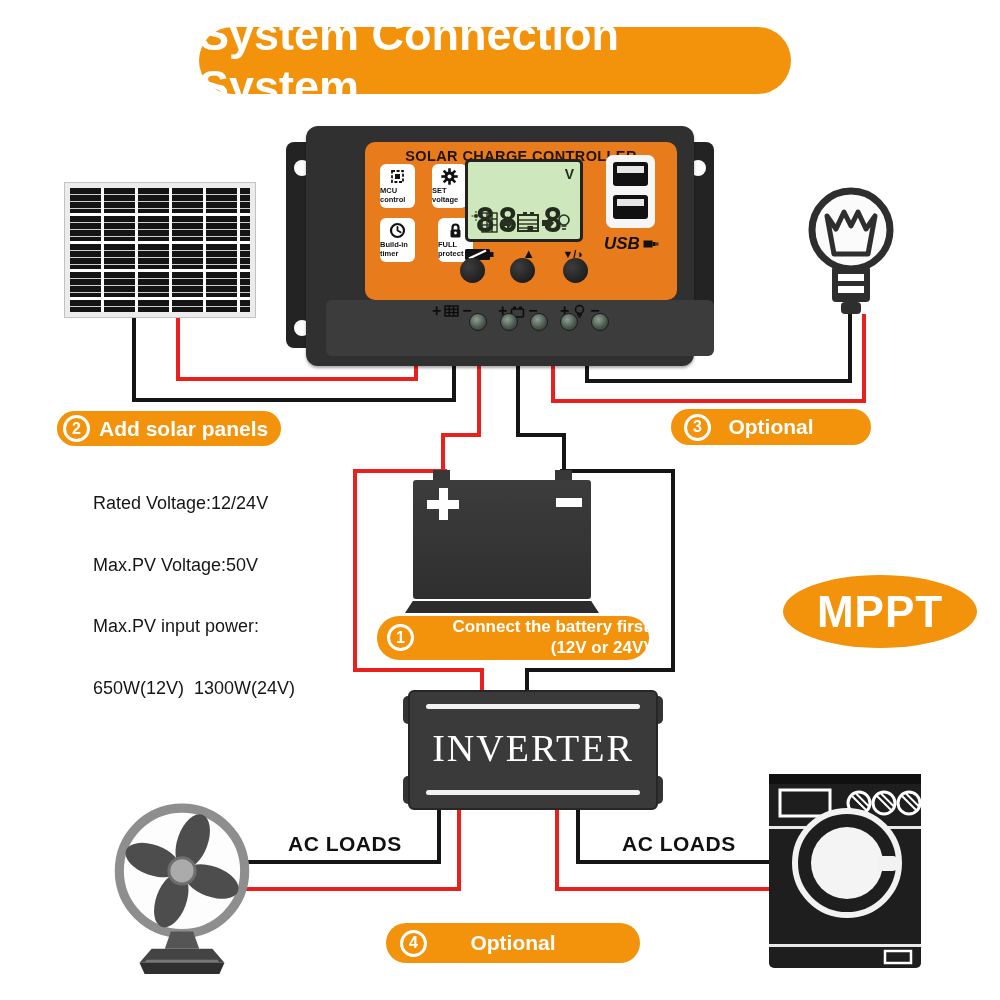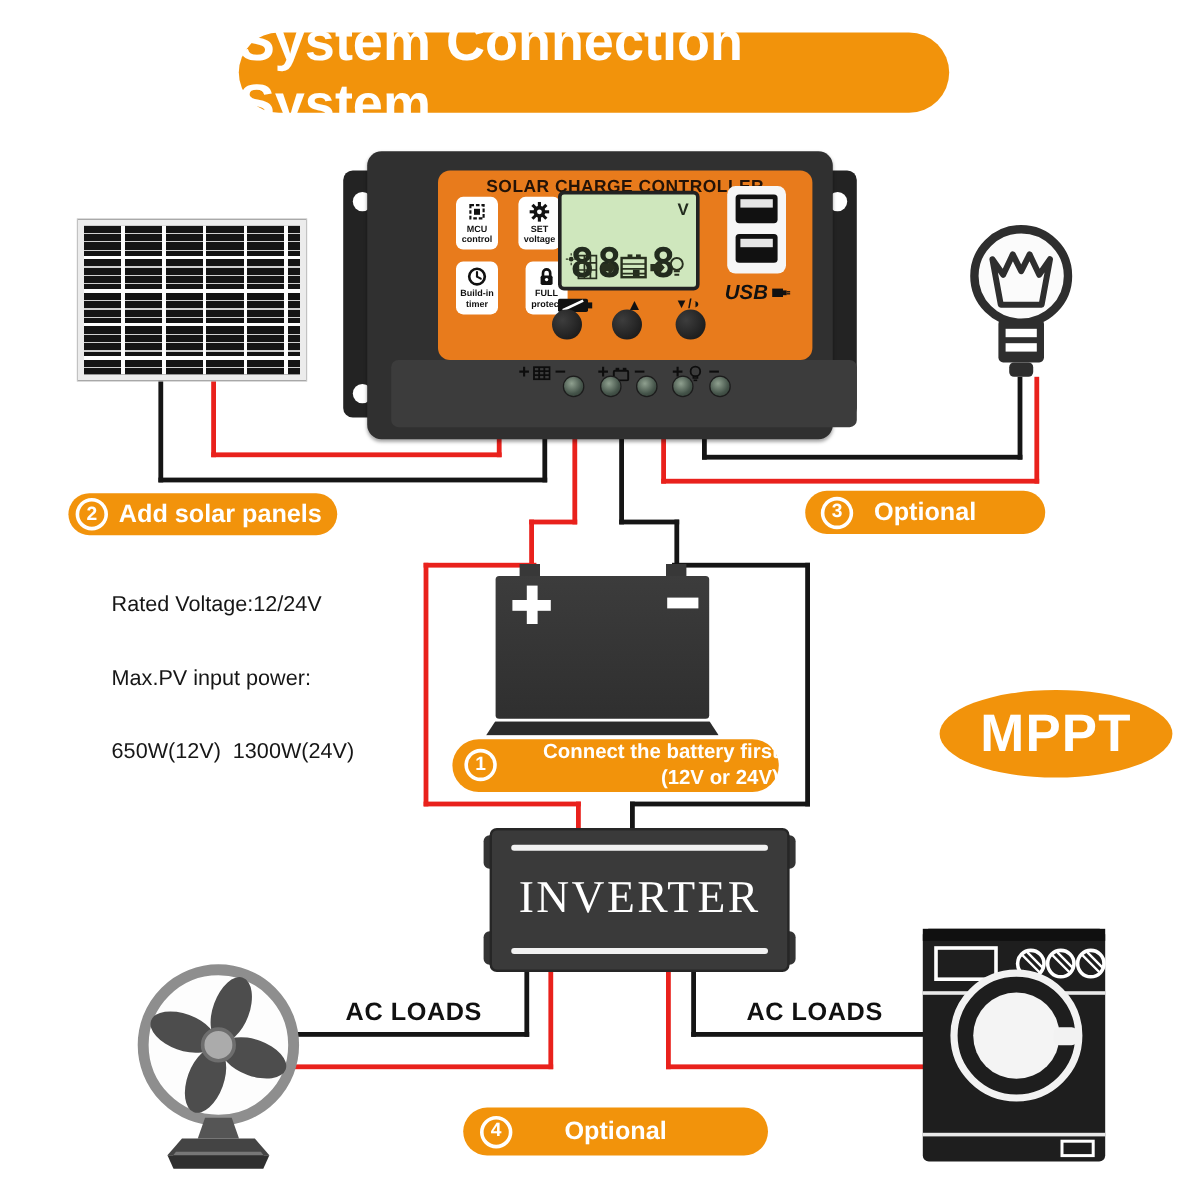--- a/index.html
+++ b/index.html
@@ -22,21 +22,21 @@
   #controller{left:286px;top:126px;width:428px;height:240px;}
   .flange{position:absolute;width:32px;height:206px;top:16px;background:#232323;border-radius:8px;}
   .screwhole{position:absolute;width:16px;height:16px;border-radius:50%;background:#fff;left:8px;}
   #ctl-body{position:absolute;left:20px;top:0;width:388px;height:240px;background:#303030;border-radius:12px;
             box-shadow:0 2px 3px rgba(0,0,0,.35);}
   #face{position:absolute;left:59px;top:16px;width:312px;height:158px;background:#E87B1C;border-radius:10px;}
   #face-heading{position:absolute;top:6px;width:100%;text-align:center;font-size:14.5px;font-weight:bold;
                 color:#241307;letter-spacing:.4px;}
   .tile{position:absolute;width:35px;height:44px;background:#fff;border-radius:6px;display:flex;
         flex-direction:column;align-items:center;padding-top:4px;box-sizing:border-box;}
-  .tile-label{font-size:7.5px;font-weight:bold;line-height:1.15;text-align:center;color:#111;margin-top:2px;}
+  .tile-label{font-size:7.5px;font-weight:bold;line-height:1.15;text-align:left;color:#111;margin-top:2px;}
   #lcd{position:absolute;left:100px;top:17px;width:118px;height:83px;background:#CFE7BD;border:3px solid #222;
        border-radius:5px;box-sizing:border-box;}
   #lcd-value{position:absolute;left:7px;top:2px;font-family:"DejaVu Sans Mono",monospace;font-weight:bold;
              font-size:34px;color:#222B1E;letter-spacing:2px;margin-top:36px;}
   #lcd-unit{position:absolute;right:6px;top:4px;font-size:14px;font-weight:bold;color:#222B1E;}
   #ind-row{position:absolute;left:100px;top:104px;width:118px;display:flex;justify-content:space-between;
            align-items:center;color:#111;}
   .btn{position:absolute;top:116px;width:25px;height:25px;border-radius:50%;
        background:radial-gradient(circle at 35% 35%,#3d3d3d,#121212);}
   #usb-block{position:absolute;left:241px;top:13px;width:49px;height:73px;background:#f6f6f6;border-radius:7px;}
@@ -369,20 +369,21 @@
     </span>
   </div>
 
   <div class="pill" style="left:386px;top:923px;width:254px;height:40px">
     <span class="badge" style="position:absolute;left:14px">4</span>
     <span style="width:100%;text-align:center;font-size:21px">Optional</span>
   </div>
 
   <div id="specs" class="abs">
     <div>Rated Voltage:12/24V</div>
+    <div>Max.PV Voltage:50V</div>
     <div>Max.PV input power:</div>
     <div>650W(12V)  1300W(24V)</div>
   </div>
 
   <div class="acloads" style="left:288px;top:832px">AC LOADS</div>
   <div class="acloads" style="left:622px;top:832px">AC LOADS</div>
 
   <div id="mppt" class="abs">MPPT</div>
 
 </div>

